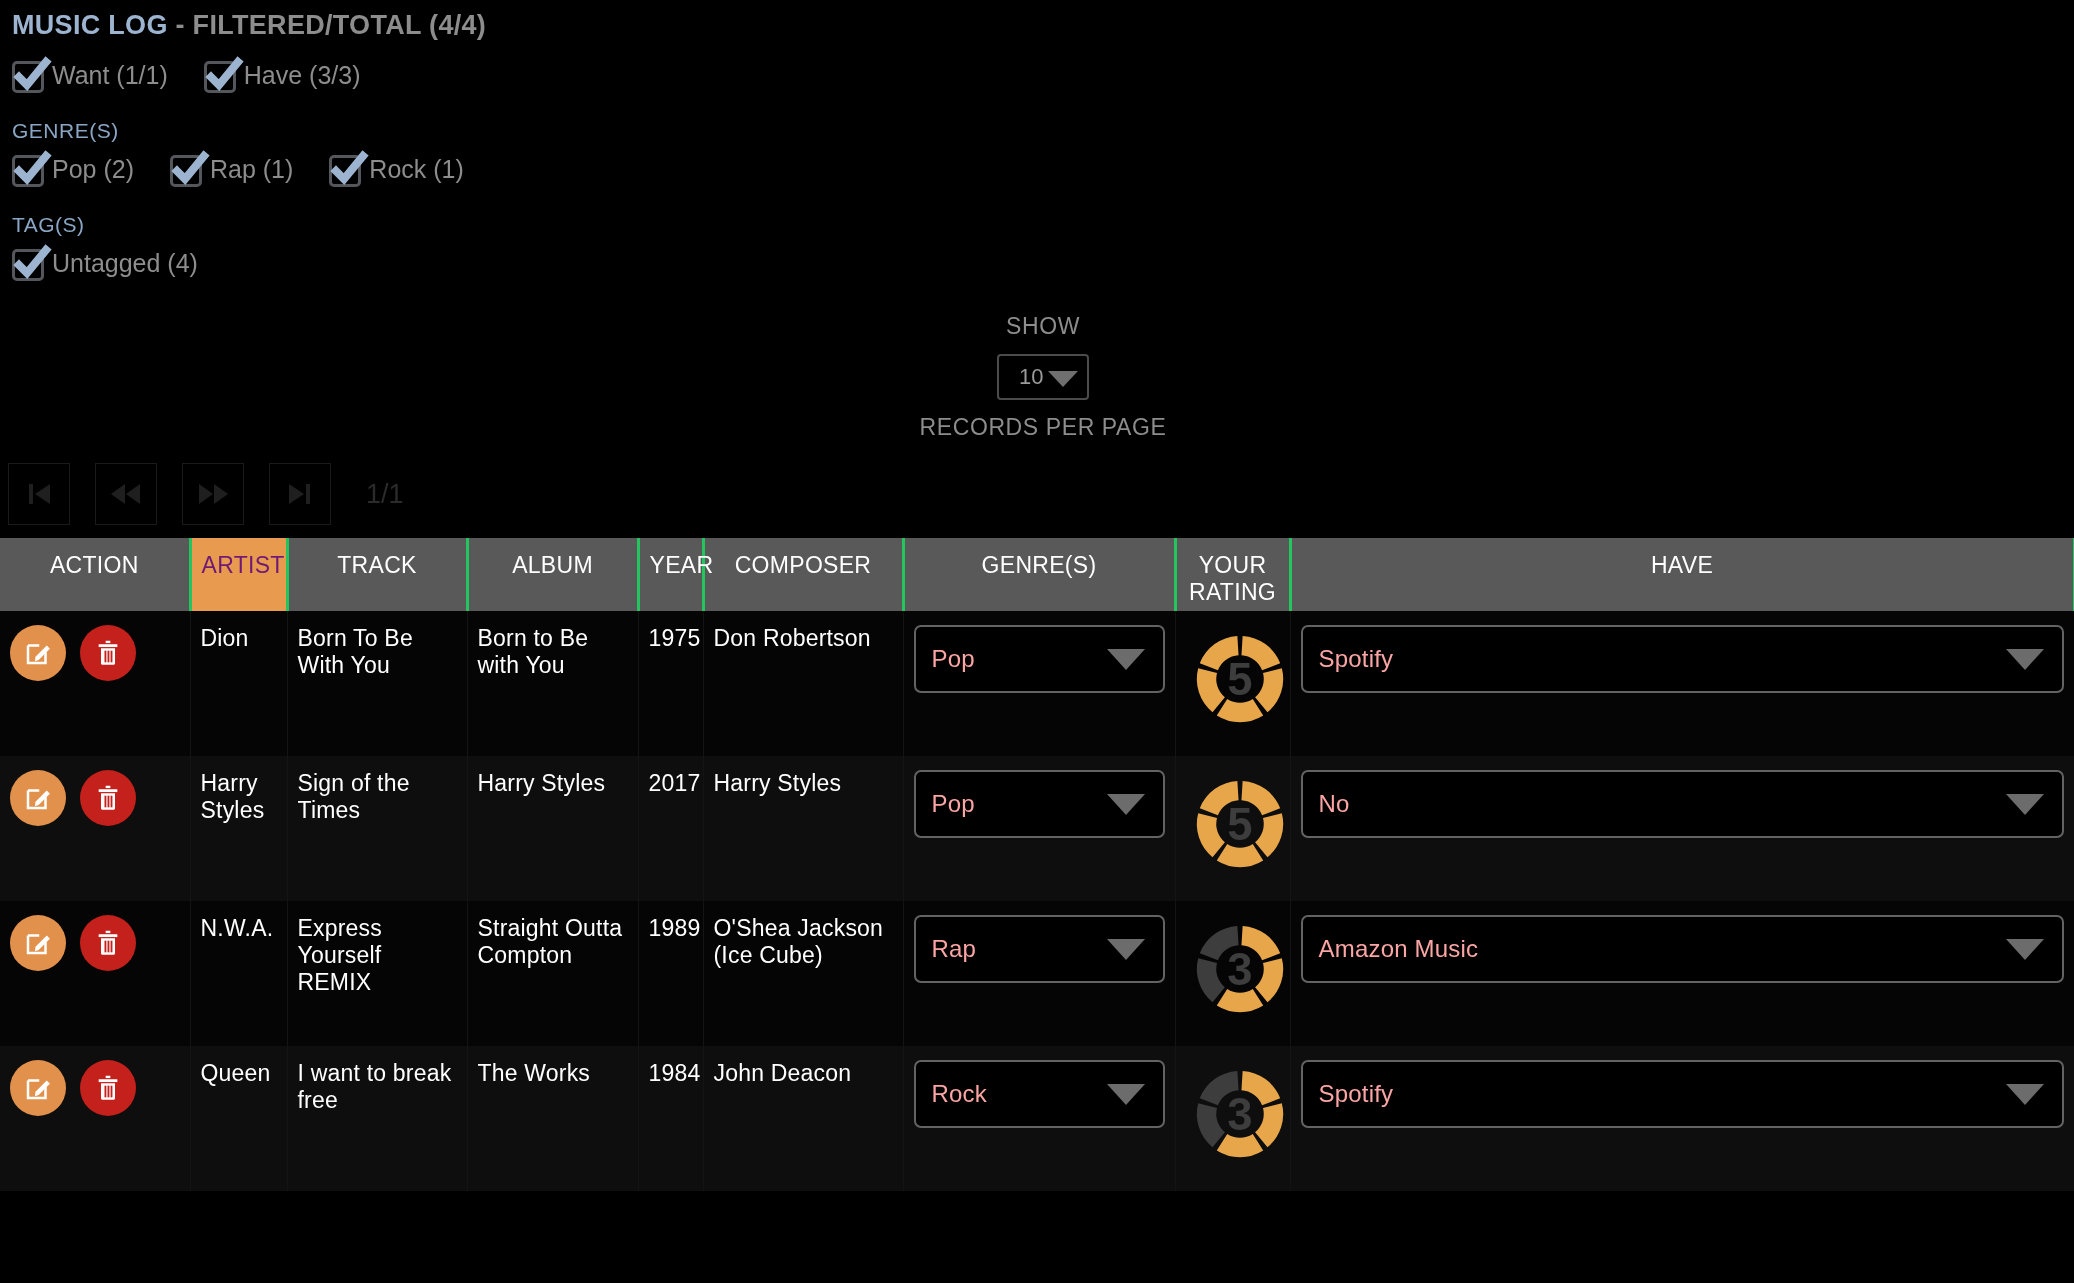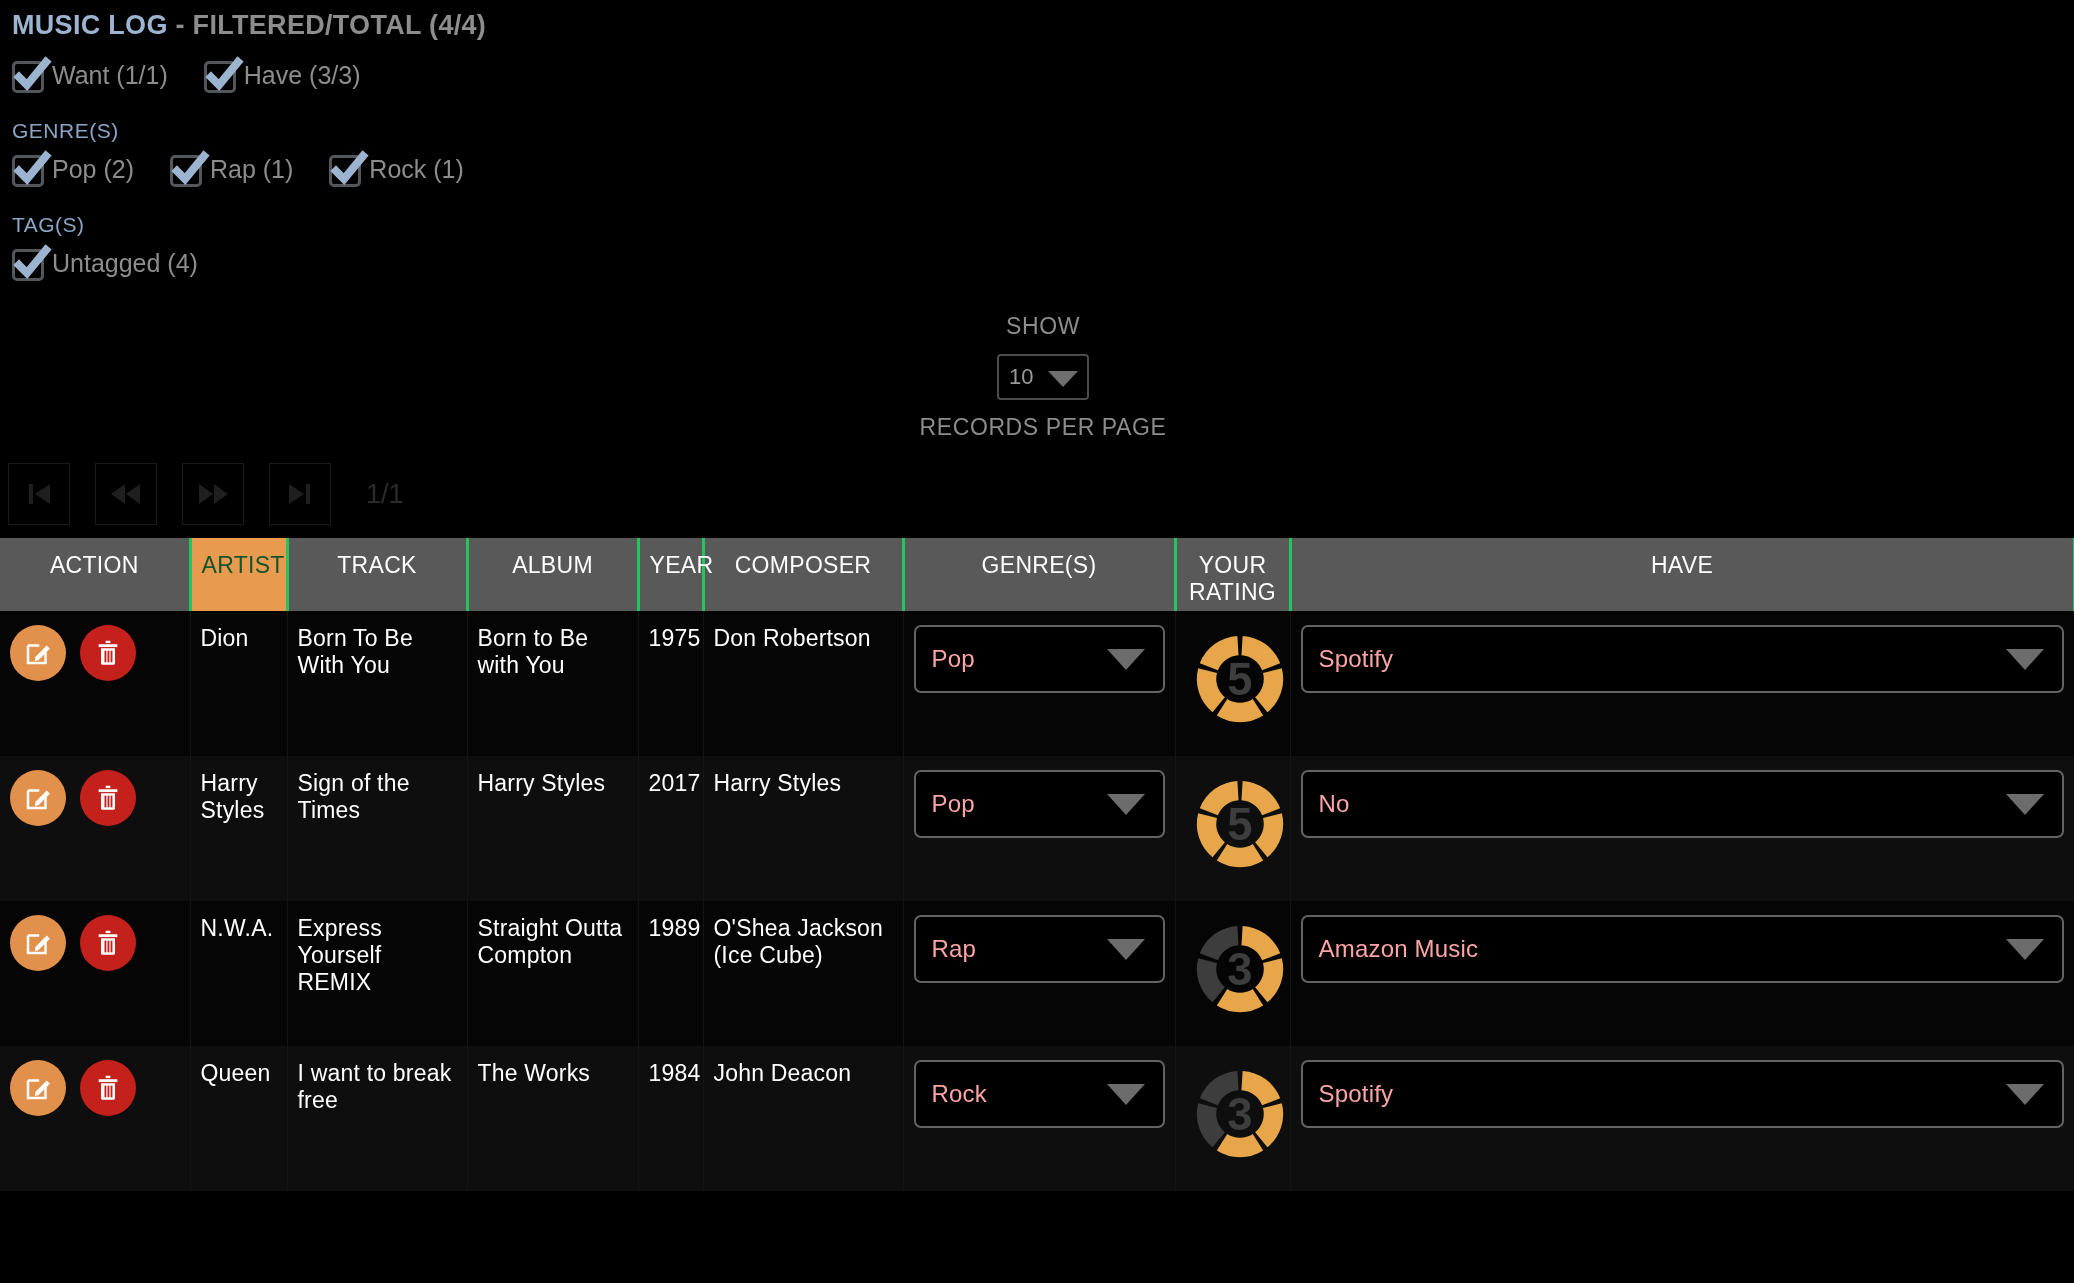--- a/index.html
+++ b/index.html
@@ -76,21 +76,21 @@
     border: 2px solid #4b4b4b;
     border-radius: 4px;
     background: #000;
     display: flex;
     align-items: center;
     cursor: pointer;
   }
   .page-size-select .val {
     font-size: 22px;
     color: #9a9a9a;
-    padding-left: 10px;
+    padding-left: 20px;
   }
   .caret {
     width: 0; height: 0;
     border-left: 15px solid transparent;
     border-right: 15px solid transparent;
     border-top: 16px solid #6f6f6f;
     position: absolute;
     right: 9px; top: 15px;
   }
 
@@ -131,21 +131,21 @@
     text-align: center;
     vertical-align: top;
     padding: 14px 10px 0 10px;
     height: 73px;
     border-right: 3px solid #22c55e;
     line-height: 1.18;
     letter-spacing: 0.3px;
   }
   table.log th.sorted {
     background: #e89a4e;
-    color: #14532d;
+    color: #701a75;
   }
   table.log td {
     color: #ffffff;
     font-size: 23px;
     vertical-align: top;
     padding: 14px 10px 0 10px;
     height: 145px;
     border-right: 1px solid #141414;
     line-height: 1.18;
     letter-spacing: 0.2px;

